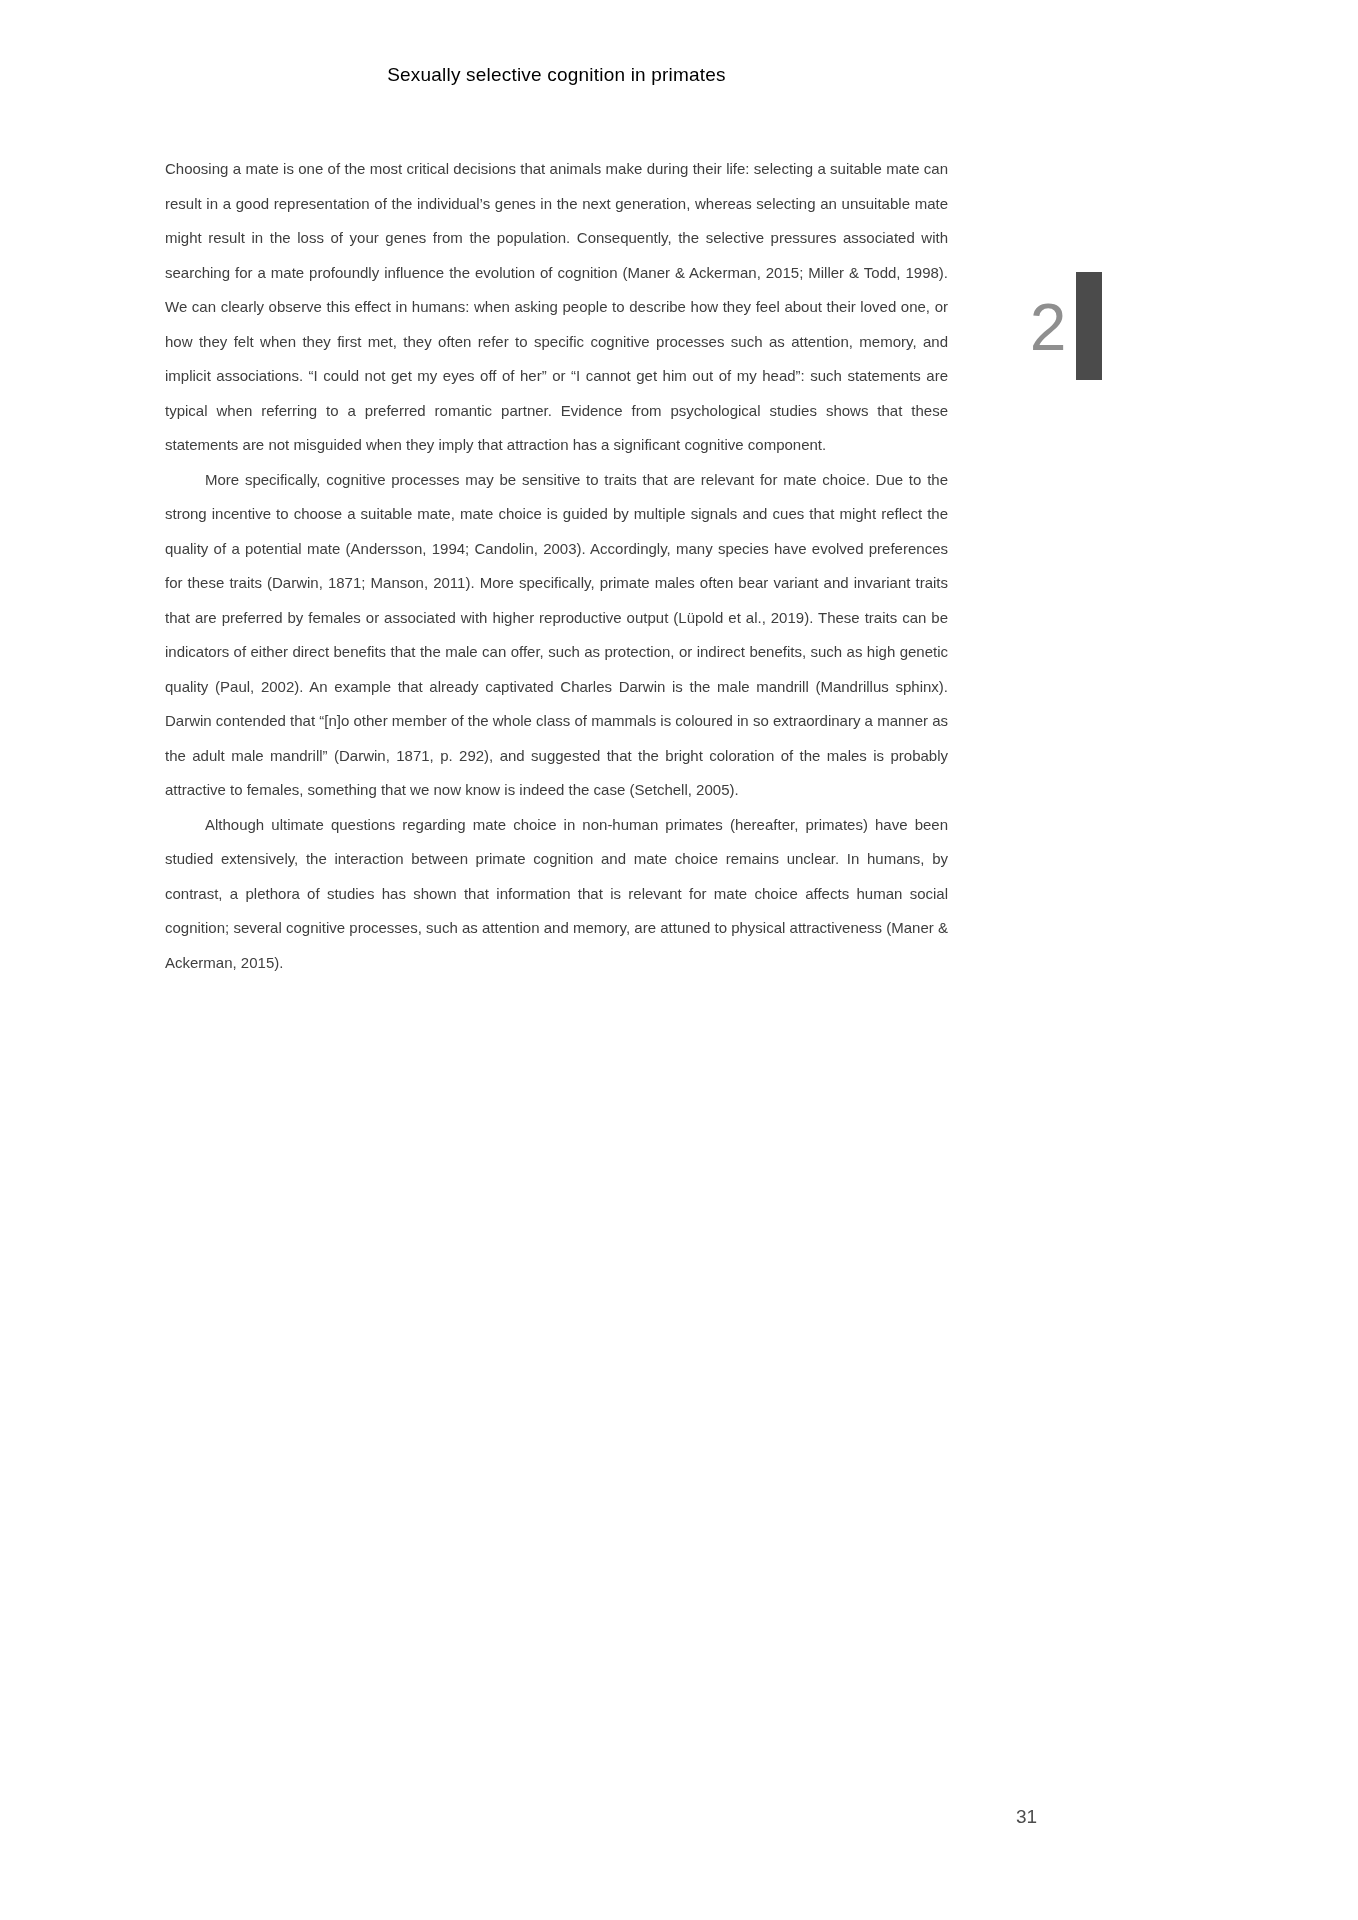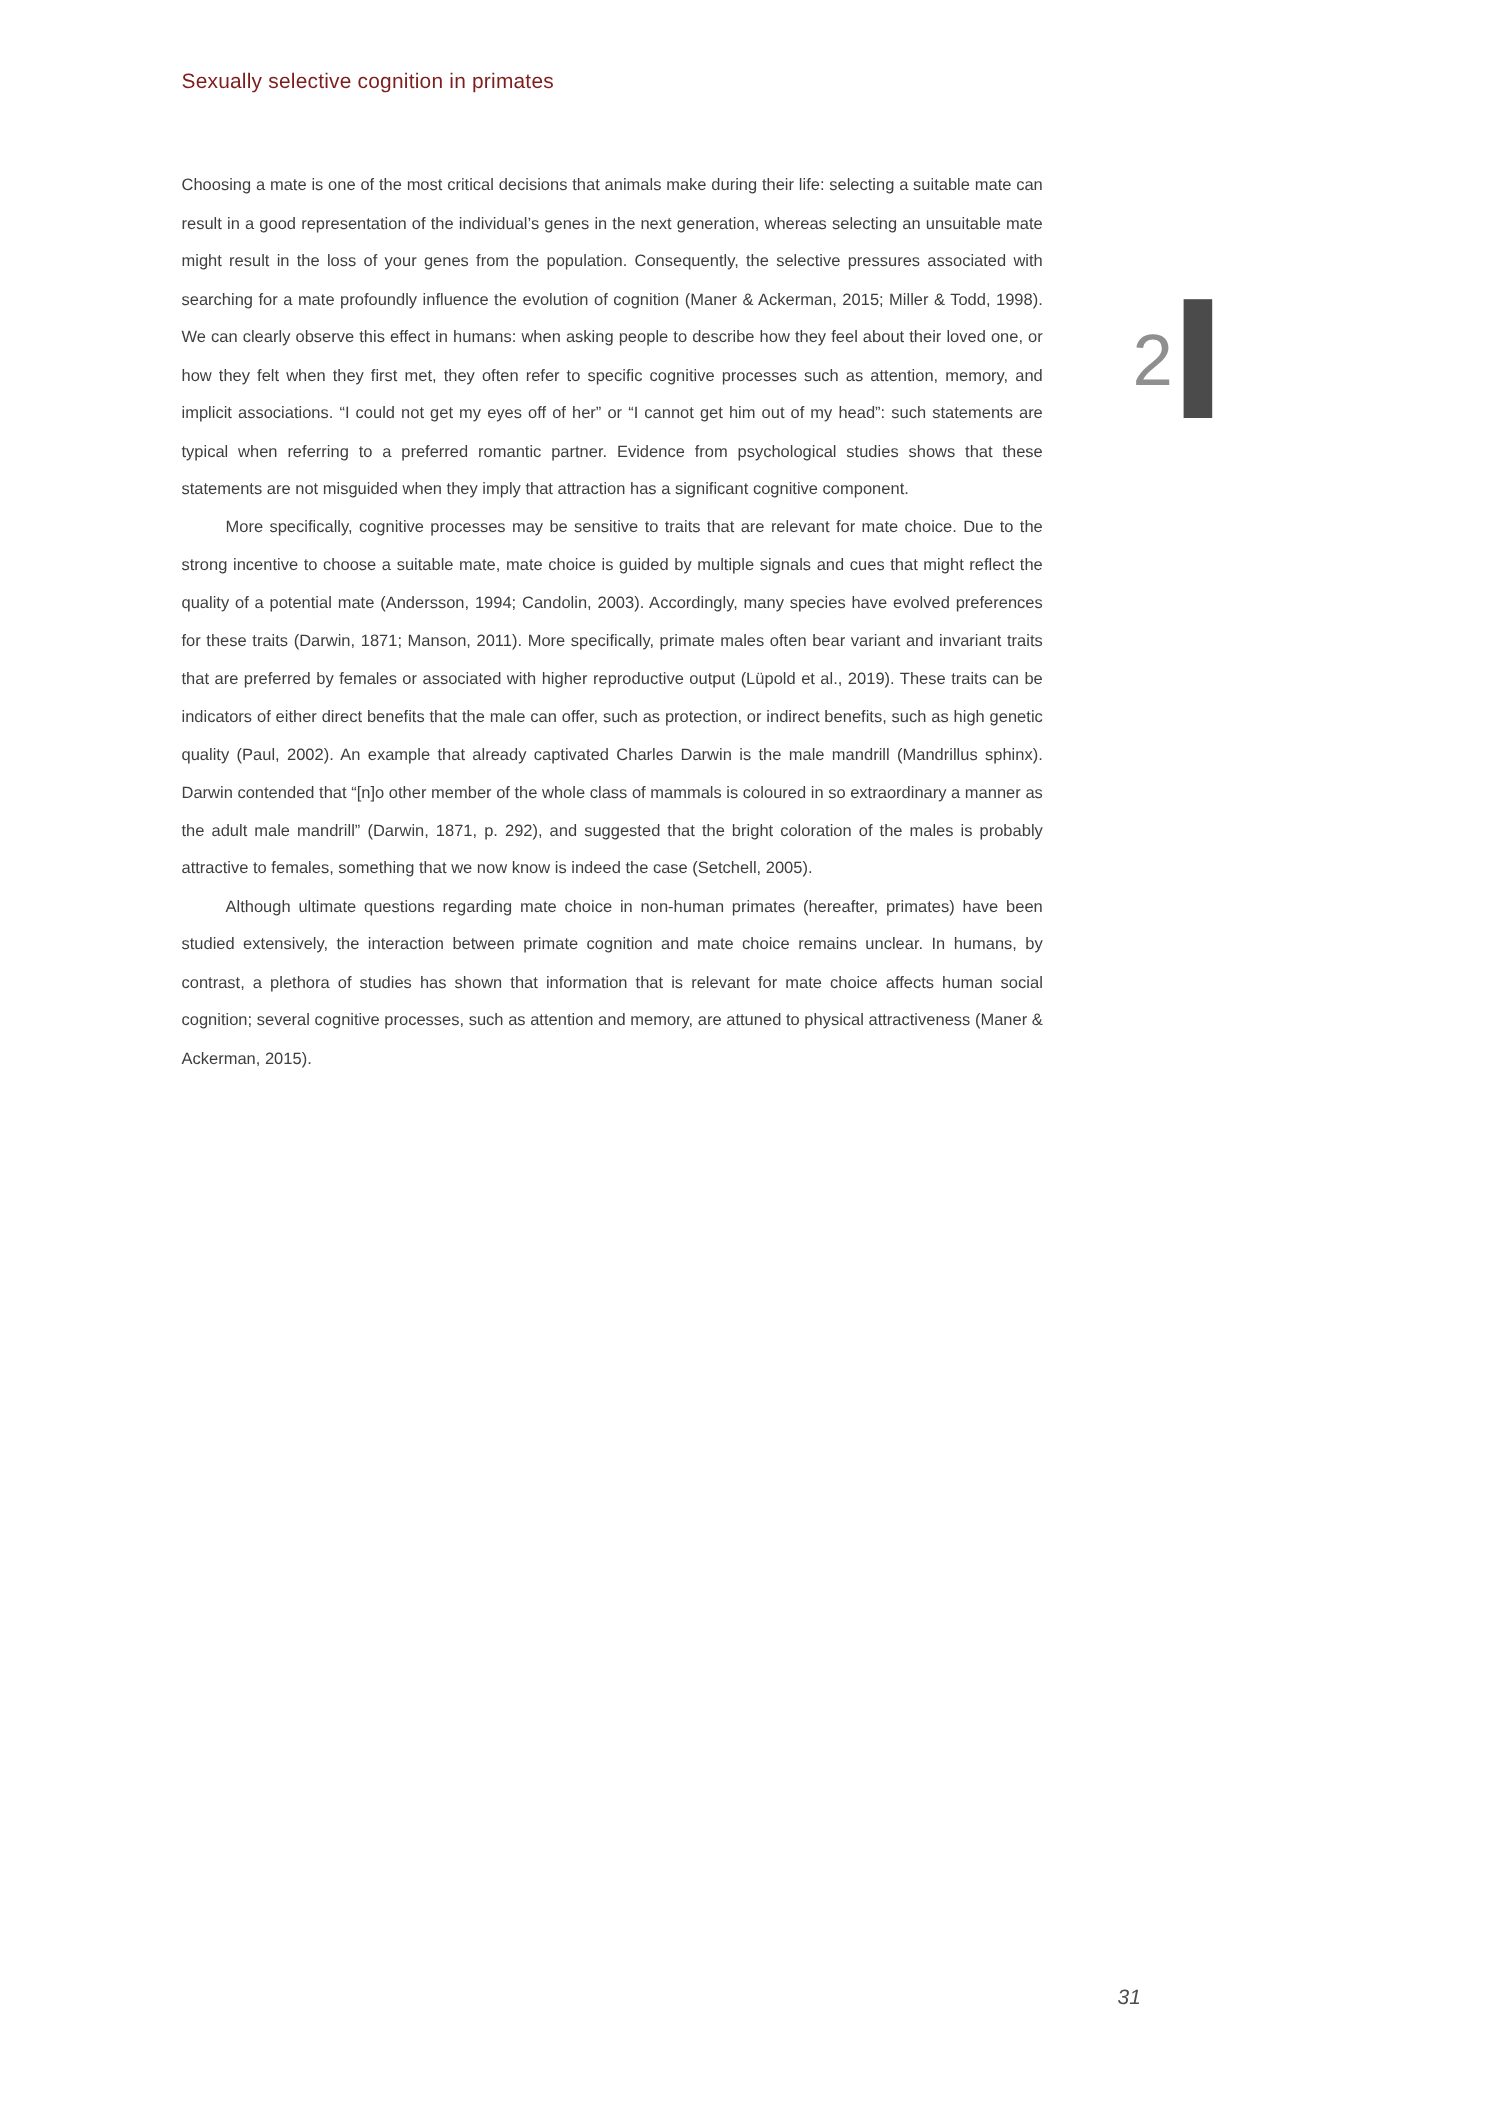--- a/index.html
+++ b/index.html
@@ -11,24 +11,24 @@
     background: #ffffff;
     margin: 0 auto;
     font-family: "Liberation Sans", sans-serif;
     overflow: hidden;
   }
   .running-header {
     position: absolute;
     top: 64px;
     left: 165px;
     width: 783px;
-    text-align: left;
+    text-align: center;
     font-size: 19px;
     letter-spacing: 0.2px;
-    color: #7f1d1d;
+    color: #000000;
   }
   .content {
     position: absolute;
     top: 152px;
     left: 165px;
     width: 783px;
   }
   .section-title {
     font-family: "Liberation Serif", serif;
     font-size: 36px;
@@ -64,21 +64,20 @@
     width: 26px;
     height: 108px;
     background: #4b4b4b;
   }
   .page-number {
     position: absolute;
     top: 1806px;
     left: 1016px;
     font-size: 19px;
     color: #4d4d4d;
-    font-style: italic;
   }
 </style>
 </head>
 <body>
 
 <div class="page">
 
   <div class="running-header">Sexually selective cognition in primates</div>
 
   <div class="chapter-number">2</div>

